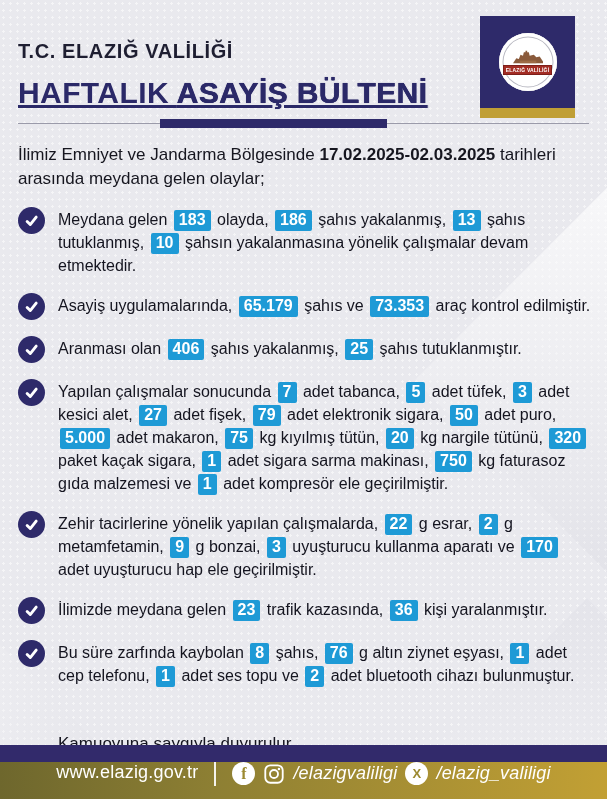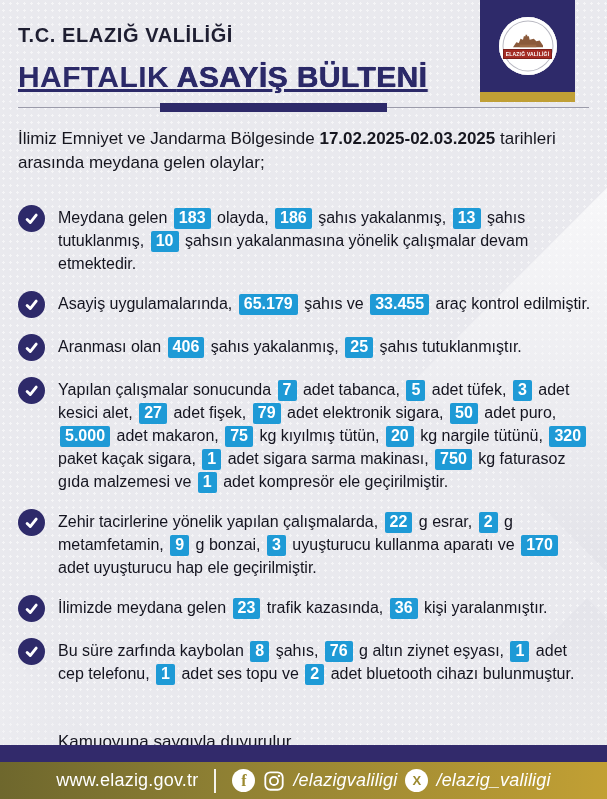--- a/index.html
+++ b/index.html
@@ -17,21 +17,21 @@
   .deco { position:absolute; pointer-events:none; z-index:0; }
   .deco-1 { width:300px; height:300px; right:-170px; top:230px; transform:rotate(45deg);
             background:linear-gradient(135deg, rgba(255,255,255,.7), rgba(205,205,215,.25)); }
   .deco-2 { width:340px; height:340px; right:-150px; bottom:-210px; transform:rotate(45deg);
             background:linear-gradient(315deg, rgba(255,255,255,.6), rgba(210,210,220,.2)); }
   .deco-3 { width:260px; height:260px; left:-170px; bottom:-120px; transform:rotate(45deg);
             background:linear-gradient(45deg, rgba(255,255,255,.55), rgba(214,214,222,.2)); }
   .content { position:relative; z-index:1; }
 
   
-  .header { position:relative; padding:24px 18px 0 18px; }
+  .header { position:relative; padding:24px 18px 0 18px;margin-top:16px; }
   .org-title { font-size:20px; font-weight:700; letter-spacing:.6px; color:#1e1e31; }
   .org-subtitle { font-size:16.5px; margin-top:8px; color:#1c1c2a; letter-spacing:.2px; }
   .bulletin-title { margin-top:13px; font-size:30px; color:#2b2968; letter-spacing:.4px; font-weight:700; white-space:nowrap;text-decoration:underline; }
   .bt-strong { font-weight:700; text-shadow:0 0 .7px #2b2968, .4px 0 0 #2b2968; }
 
   .logo-block { position:absolute; left:480px; top:0; width:95px; z-index:2; }
   .logo-navy { height:92px; background:#2e2a6a; display:flex; align-items:center; justify-content:center; }
   .logo-gold { height:10px; background:#c09f35; }
   .logo-circle { width:58px; height:58px; background:#fff; border-radius:50%;
                  box-shadow:inset 0 0 0 3.5px #fff, inset 0 0 0 4.5px #b9b9c2;
@@ -43,35 +43,35 @@
   
   .divider { position:relative; margin:9px 18px 0 18px; height:9px; }
   .divider::before { content:""; position:absolute; left:0; right:0; top:4px; height:1px; background:#9b9baa; }
   .divider-bar { position:absolute; left:142px; top:0; width:227px; height:9px; background:#2e2a6a; }
 
   
   .intro { margin:15px 18px 0 18px; font-size:17px; line-height:1.4; color:#16161f; }
   .intro .date { font-weight:700; }
 
   
-  .bullets { list-style:none; margin:29px 0 0 0; padding:0 12px 16px 18px; }
+  .bullets { list-style:none; margin:15px 0 0 0; padding:0 12px 16px 18px; }
   .bullet { display:flex; gap:13px; margin-bottom:15px; }
   .check { flex:0 0 27px; width:27px; height:27px; border-radius:50%; background:#2e2a6a;
            display:flex; align-items:center; justify-content:center; margin-top:1px; }
   .check svg { width:15px; height:15px; }
   .btext { margin:0; font-size:16px; line-height:1.44; color:#14141f; padding-top:2px; }
   .num { display:inline-block; background:#1e9ad6; color:#fff; font-weight:700;
          padding:0 5px 1px 5px; border-radius:2px; margin:0 2px; line-height:1.25; }
 
   .closing { margin:16px 18px 0 58px; font-size:17px; color:#14141f; }
 
   
   .footer { position:absolute; left:0; right:0; bottom:0; z-index:3; }
   .footer-stripe { height:17px; background:#322a6b; }
-  .footer-gold { height:37px; display:flex; align-items:center; justify-content:center;
+  .footer-gold { height:37px; display:flex; align-items:flex-start; justify-content:center;
                  background:linear-gradient(90deg,#6e672d 0%, #8d7f33 35%, #c2a034 100%);
                  color:#fff; }
   .website { font-size:18px; letter-spacing:.2px; }
   .vsep { width:2px; height:24px; background:rgba(255,255,255,.9); margin:0 16px; }
   .social { display:flex; align-items:center; gap:8px; }
   .round-badge { width:23px; height:23px; border-radius:50%; background:#fff; color:#9c8a31;
                  display:flex; align-items:center; justify-content:center; font-weight:700; }
   .fb-glyph { font-family:"Liberation Serif", serif; font-size:16px; line-height:1; }
   .x-glyph { font-size:13px; line-height:1; }
   .ig-icon svg { width:22px; height:22px; display:block; }
@@ -120,21 +120,21 @@
             </svg>
           </span>
           <p class="btext">Meydana gelen <span class="num">183</span> olayda, <span class="num">186</span> şahıs yakalanmış, <span class="num">13</span> şahıs tutuklanmış, <span class="num">10</span> şahsın yakalanmasına yönelik çalışmalar devam etmektedir.</p>
         </li>
         <li class="bullet">
           <span class="check">
             <svg viewBox="0 0 24 24" xmlns="http://www.w3.org/2000/svg">
               <path d="M5 13.5l5 5 9.5-12" fill="none" stroke="#fff" stroke-width="4.6" stroke-linecap="round" stroke-linejoin="round"></path>
             </svg>
           </span>
-          <p class="btext">Asayiş uygulamalarında, <span class="num">65.179</span> şahıs ve <span class="num">33.455</span> araç kontrol edilmiştir.</p>
+          <p class="btext">Asayiş uygulamalarında, <span class="num">65.179</span> şahıs ve <span class="num">73.353</span> araç kontrol edilmiştir.</p>
         </li>
         <li class="bullet">
           <span class="check">
             <svg viewBox="0 0 24 24" xmlns="http://www.w3.org/2000/svg">
               <path d="M5 13.5l5 5 9.5-12" fill="none" stroke="#fff" stroke-width="4.6" stroke-linecap="round" stroke-linejoin="round"></path>
             </svg>
           </span>
           <p class="btext">Aranması olan <span class="num">406</span> şahıs yakalanmış, <span class="num">25</span> şahıs tutuklanmıştır.</p>
         </li>
         <li class="bullet">

